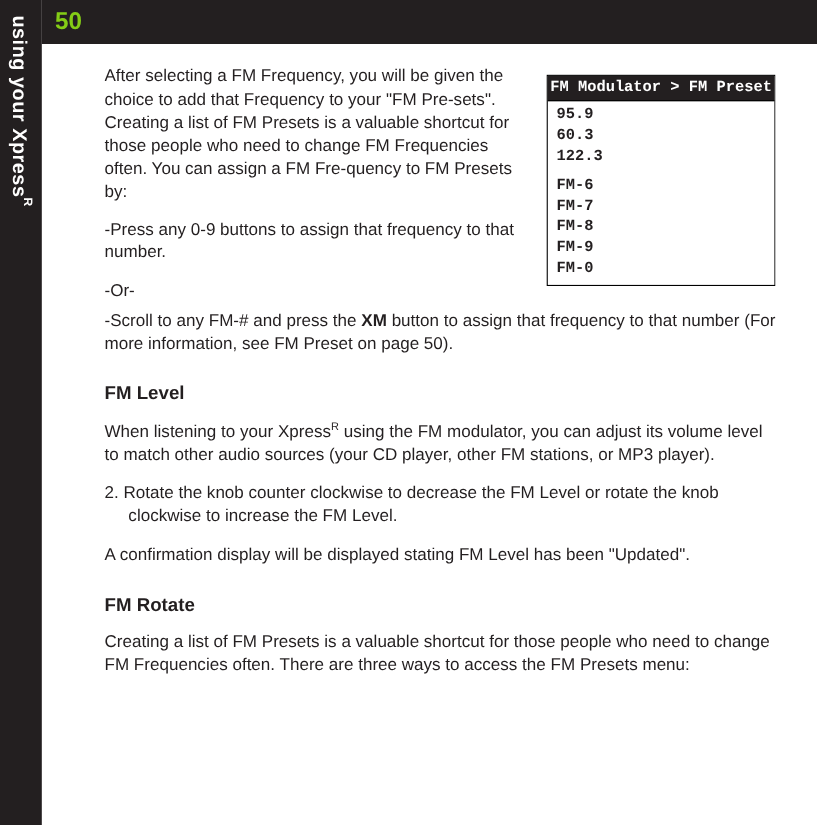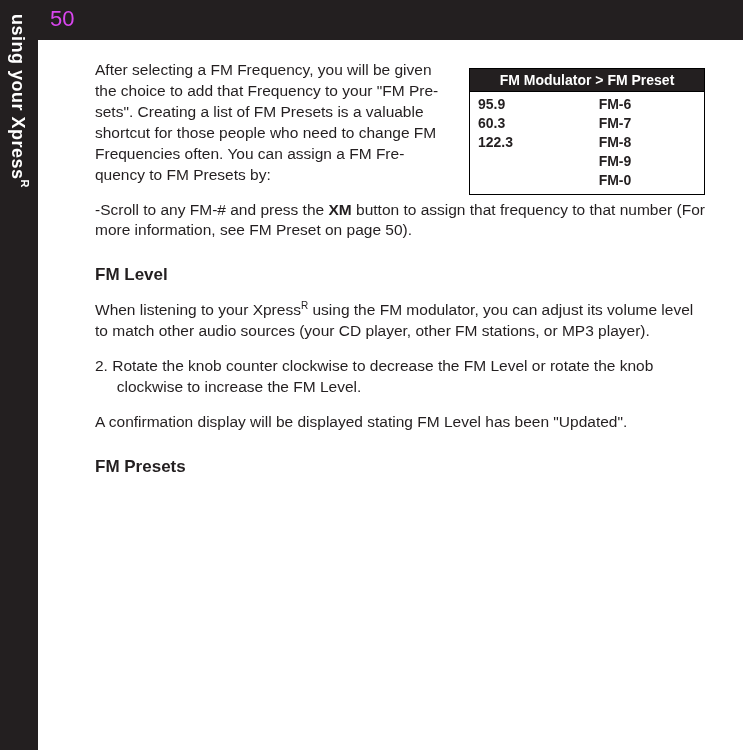--- a/index.html
+++ b/index.html
@@ -2,26 +2,26 @@
 <html><head>
 <meta charset="utf-8">
 <style>
   * { margin: 0; padding: 0; box-sizing: border-box; }
   html, body { width: 743px; height: 750px; background: #fff; font-family: "Segoe UI", "Myriad Pro", Arial, sans-serif; color: #231f20; }
   .page { position: relative; width: 743px; height: 750px; }
   .sidebar { position: absolute; left: 0; top: 0; width: 38px; height: 750px; background: #231f20; }
   .sidebar-text { position: absolute; left: 50%; top: 14px; transform: translateX(-50%); color: #fff; font-weight: 700; font-size: 18px; writing-mode: vertical-rl; text-orientation: mixed; letter-spacing: .5px; font-family: "Arial Black", Arial, sans-serif; white-space: nowrap; }
   .sidebar-text sup { font-size: 11px; vertical-align: super; }
   .pagebar { position: absolute; left: 38px; top: 0; right: 0; height: 40px; background: #231f20; }
-  .pagenum { position: absolute; left: 12px; top: 6px; color: #d946ef; font-size: 22px; font-weight: 400; }
+  .pagenum { position: absolute; left: 12px; top: 6px; color: #84cc16; font-size: 22px; font-weight: 700; }
   .content { position: absolute; left: 95px; top: 60px; width: 610px; }
   .intro-wrap { overflow: hidden; }
-  .fm-table { float: right; width: 236px; margin-left: 16px; margin-top: 8px; border: 1px solid #000; font-family: Liberation Sans, sans-serif; font-size: 14px; }
+  .fm-table { float: right; width: 208px; margin-left: 16px; margin-top: 8px; border: 1px solid #000; font-family: Liberation Mono, monospace; font-size: 14px; }
   .fm-title { background: #231f20; color: #fff; text-align: center; padding: 3px 0; font-size: 14px; font-weight: 700; border-bottom: 1px solid #000; }
-  .fm-body { display: flex; }
+  .fm-body { display: flex; flex-direction: column; }
   .fm-col { flex: 1; padding: 3px 8px 5px 8px; }
   .fm-col + .fm-col { border-left: none; }
   .fm-col div { line-height: 1.35; white-space: nowrap; font-weight: 700; }
   .freqcol { flex: 0 0 56px; }
   .para { font-size: 15.5px; line-height: 1.35; margin-bottom: 14px; }
   .para .b { font-weight: 700; }
   .heading { font-weight: 700; font-size: 17px; margin-top: 24px; margin-bottom: 14px; }
   .sup { font-size: 10px; vertical-align: super; }
   .step { font-size: 15.5px; line-height: 1.35; margin-bottom: 14px; padding-left: 1.4em; text-indent: -1.4em; }
   .arrow { font-family: Arial, sans-serif; }
@@ -48,46 +48,49 @@
       <div class="fm-table">
         <div class="fm-title">FM Modulator &gt; FM Preset</div>
         <div class="fm-body">
           <div class="fm-col freqcol">
             <div>95.9</div>
             <div>60.3</div>
             <div>122.3</div>
             <div></div>
             <div></div>
           </div>
-          <div class="fm-col" style="text-align:center">
+          <div class="fm-col" style="text-align:left">
             <div>FM-6</div>
             <div>FM-7</div>
             <div>FM-8</div>
             <div>FM-9</div>
             <div>FM-0</div>
           </div>
         </div>
       </div>
 
       <p class="para">After selecting a FM Frequency, you will be given the choice to add that Frequency to your "FM Pre-sets".  Creating a list of FM Presets is a valuable shortcut for those people who need to change FM Frequencies often. You can assign a FM Fre-quency to FM Presets by:</p>
+      <p class="para">-Press any 0-9 buttons to assign that frequency to that number.</p>
+      <p class="para" style="margin-bottom:6px">-Or-</p>
     </div>
 
     <p class="para">
       <span>-Scroll to any FM-# and press the </span><span class="b">XM</span><span> button to assign that frequency to that number (For more information, see FM Preset on page 50).</span>
     </p>
 
     <h3 class="heading">FM Level</h3>
 
     <p class="para">
       <span>When listening to your Xpress</span><span class="sup">R</span><span> using the FM modulator, you can adjust its volume level to match other audio sources (your CD player, other FM stations, or MP3 player).</span>
     </p>
 
 
     <p class="step">2. Rotate the knob counter clockwise to decrease the FM Level or rotate the knob clockwise to increase the FM Level.</p>
 
 
     <p class="para">A confirmation display will be displayed stating FM Level has been "Updated".</p>
 
-    <h3 class="heading">FM Presets</h3>
+    <h3 class="heading">FM Rotate</h3>
 
+    <p class="para">Creating a list of FM Presets is a valuable shortcut for those people who need to change FM Frequencies often. There are three ways to access the FM Presets menu:</p>
 
   </div>
 </div>
 
 </body></html>

